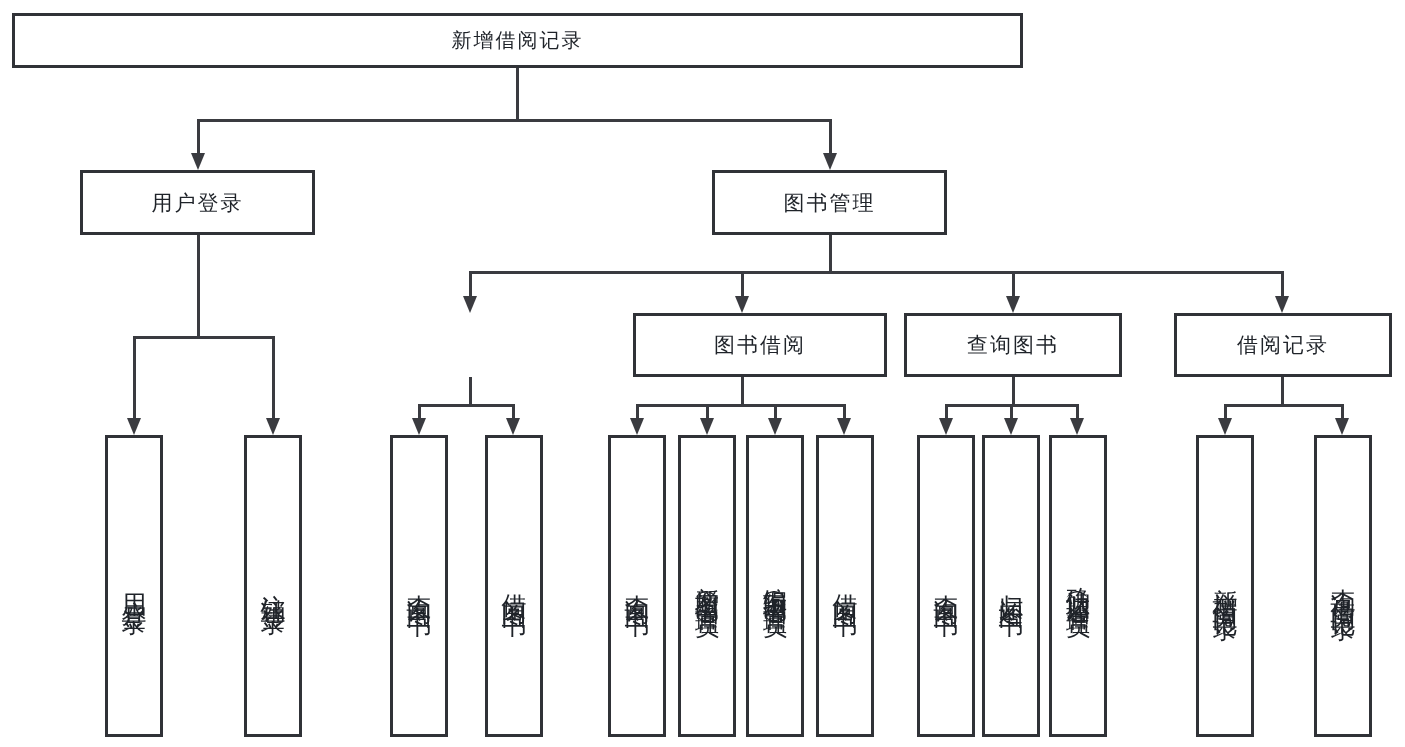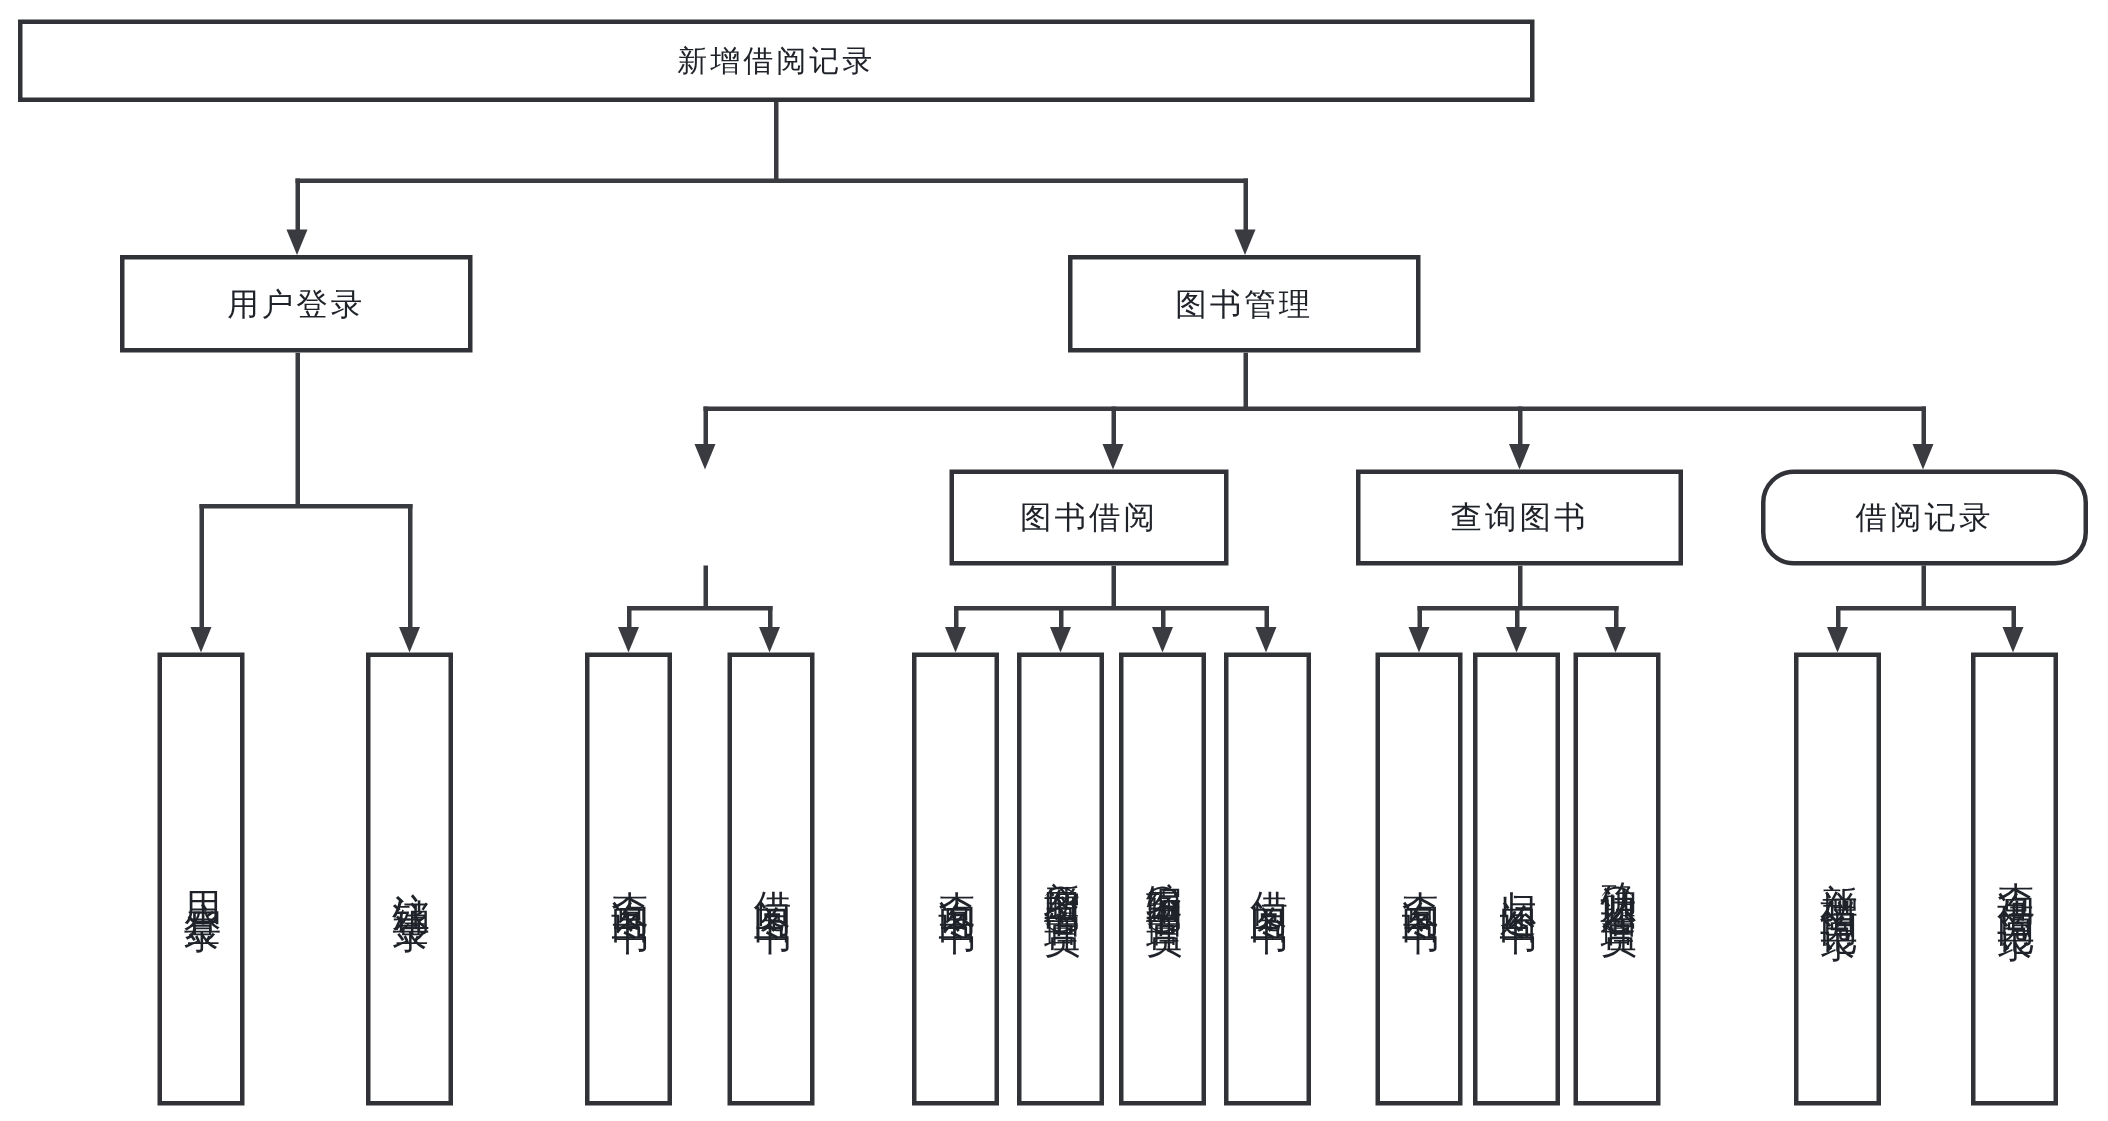--- a/index.html
+++ b/index.html
@@ -70,27 +70,27 @@
     <span>新增借阅记录</span>
   </div>
 
   <div class="box" style="left:80px;top:170px;width:235px;height:65px;">
     <span>用户登录</span>
   </div>
   <div class="box" style="left:712px;top:170px;width:235px;height:65px;">
     <span>图书管理</span>
   </div>
 
-  <div class="box" style="left:633px;top:313px;width:186px;height:64px;">
+  <div class="box" style="left:633px;top:313px;width:254px;height:64px;">
     <span>图书借阅</span>
   </div>
   <div class="box" style="left:904px;top:313px;width:218px;height:64px;">
     <span>查询图书</span>
   </div>
-  <div class="box" style="left:1174px;top:313px;width:218px;height:64px;border-radius:22px;">
+  <div class="box" style="left:1174px;top:313px;width:218px;height:64px;">
     <span>借阅记录</span>
   </div>
 
   <div class="vbox" style="left:105px;">
     <span>用户登录</span>
   </div>
   <div class="vbox" style="left:244px;">
     <span>注销登录</span>
   </div>
 

